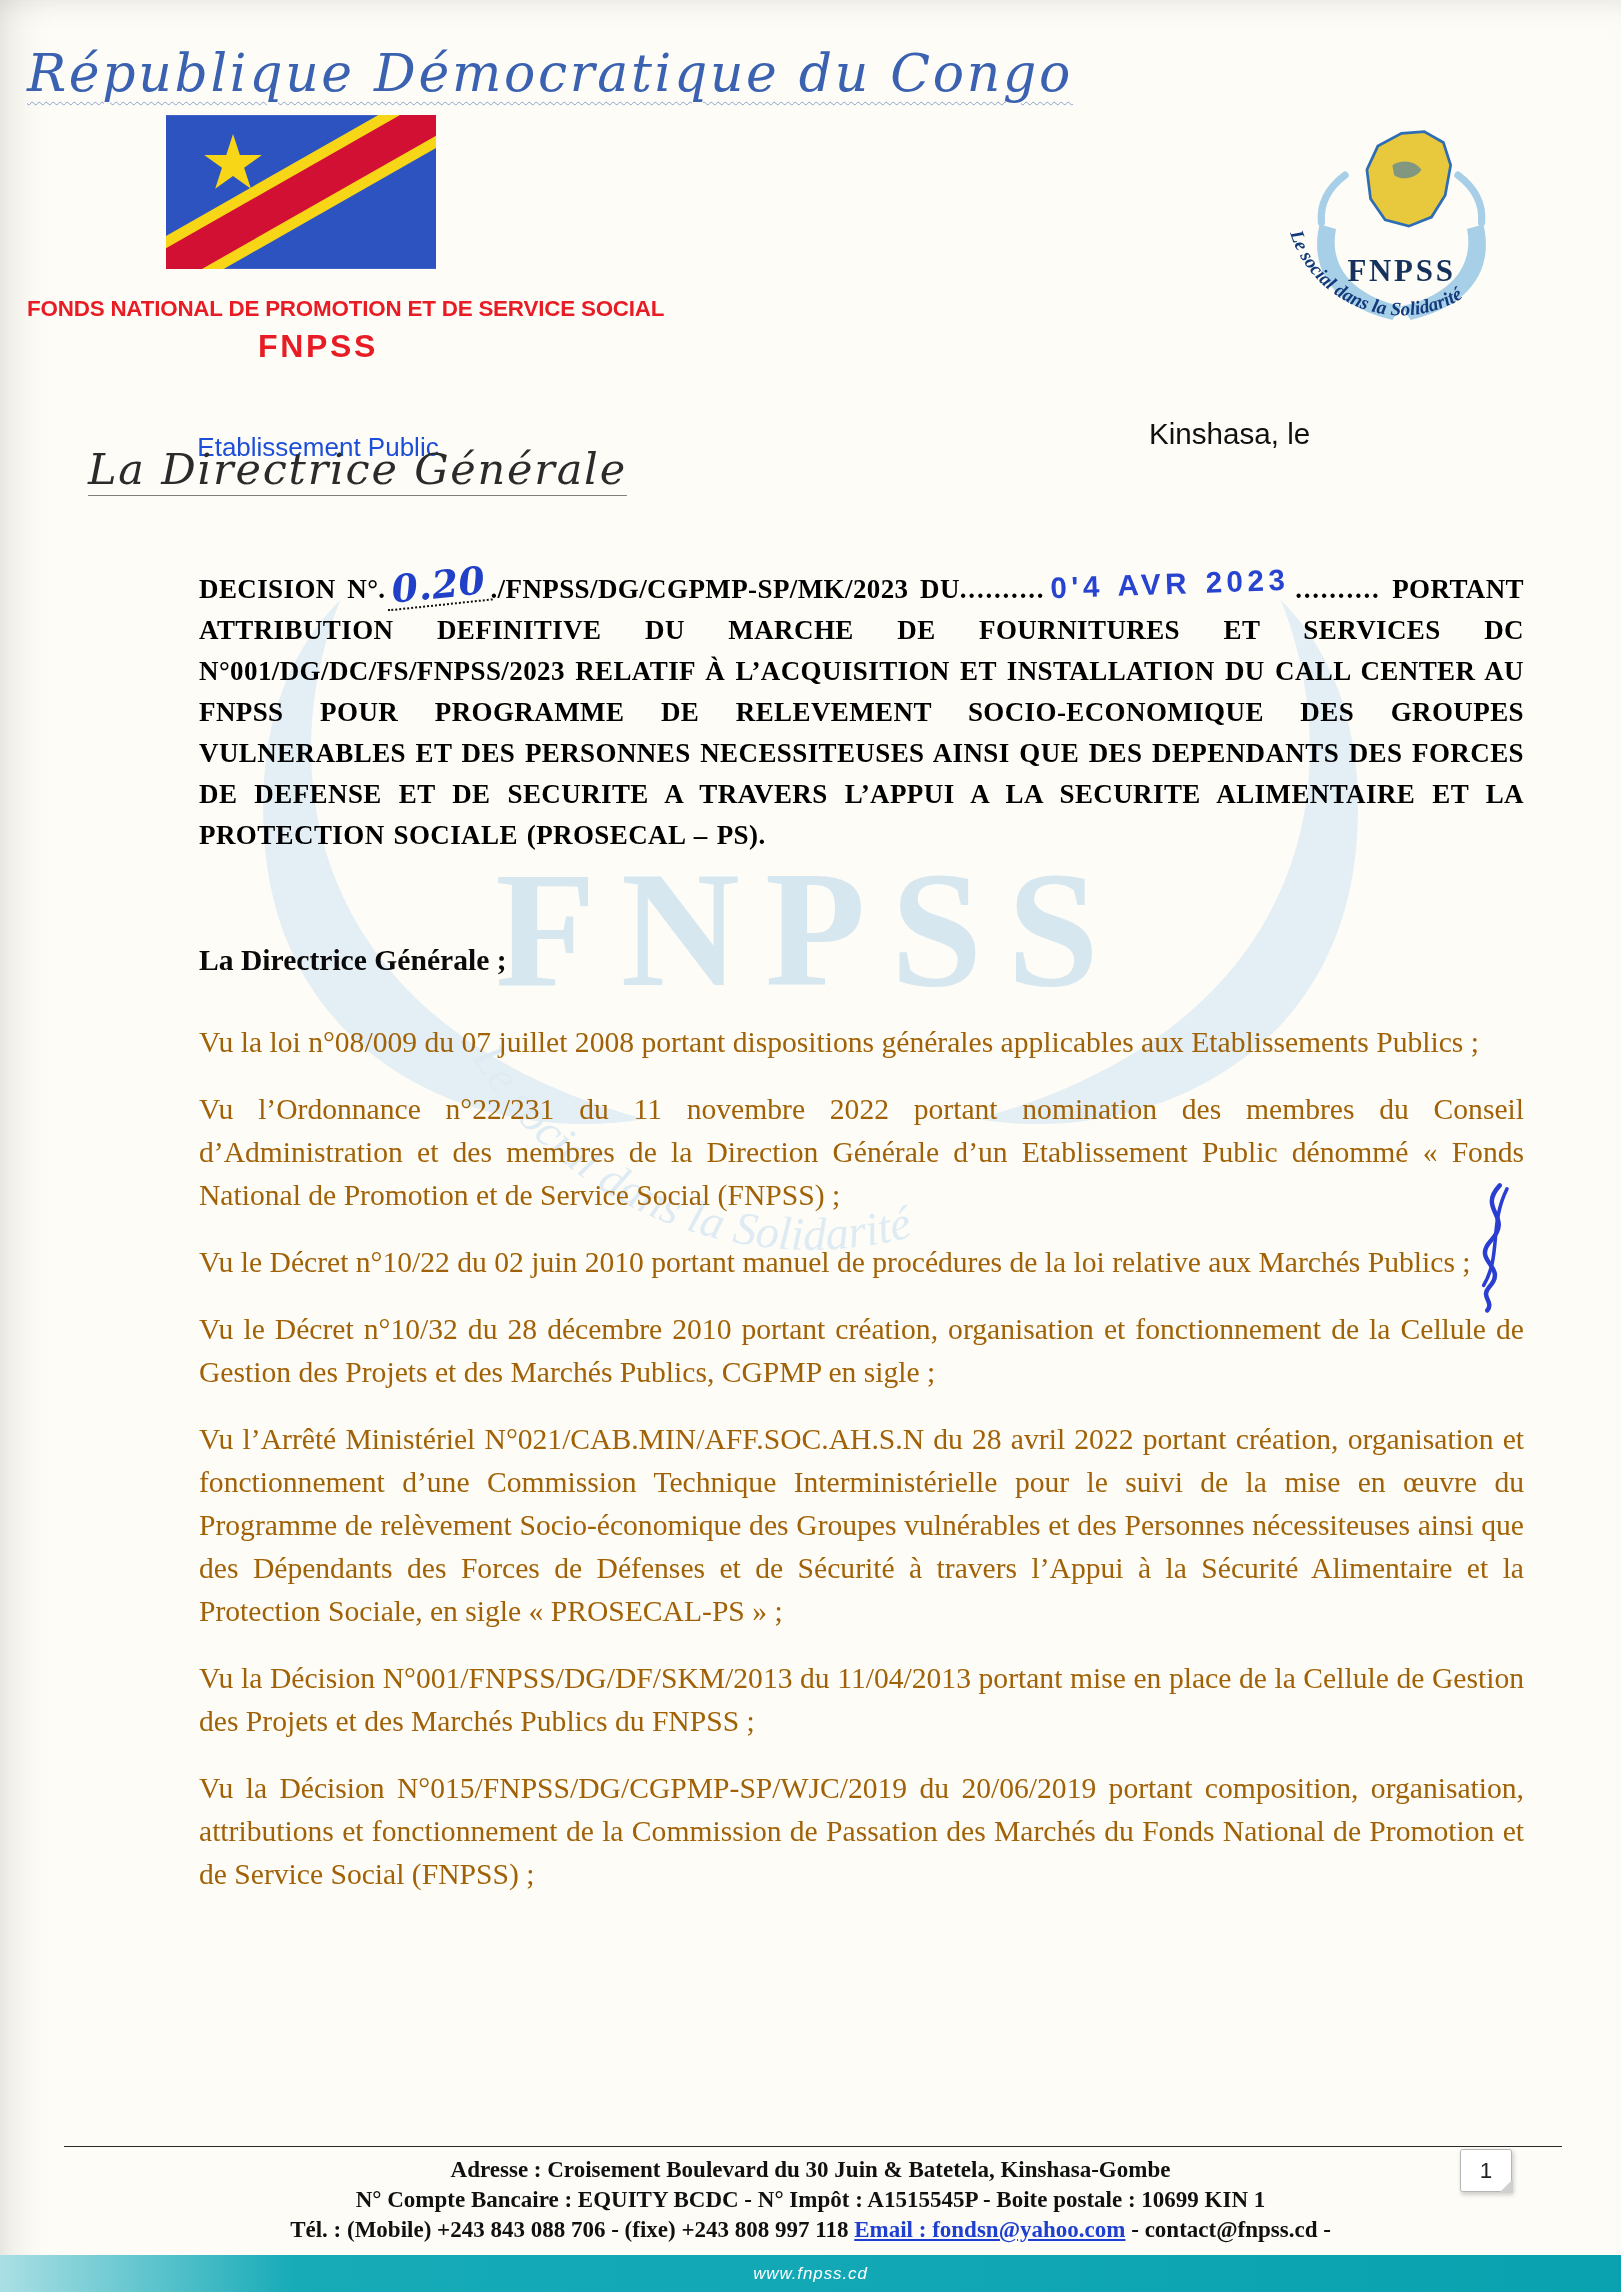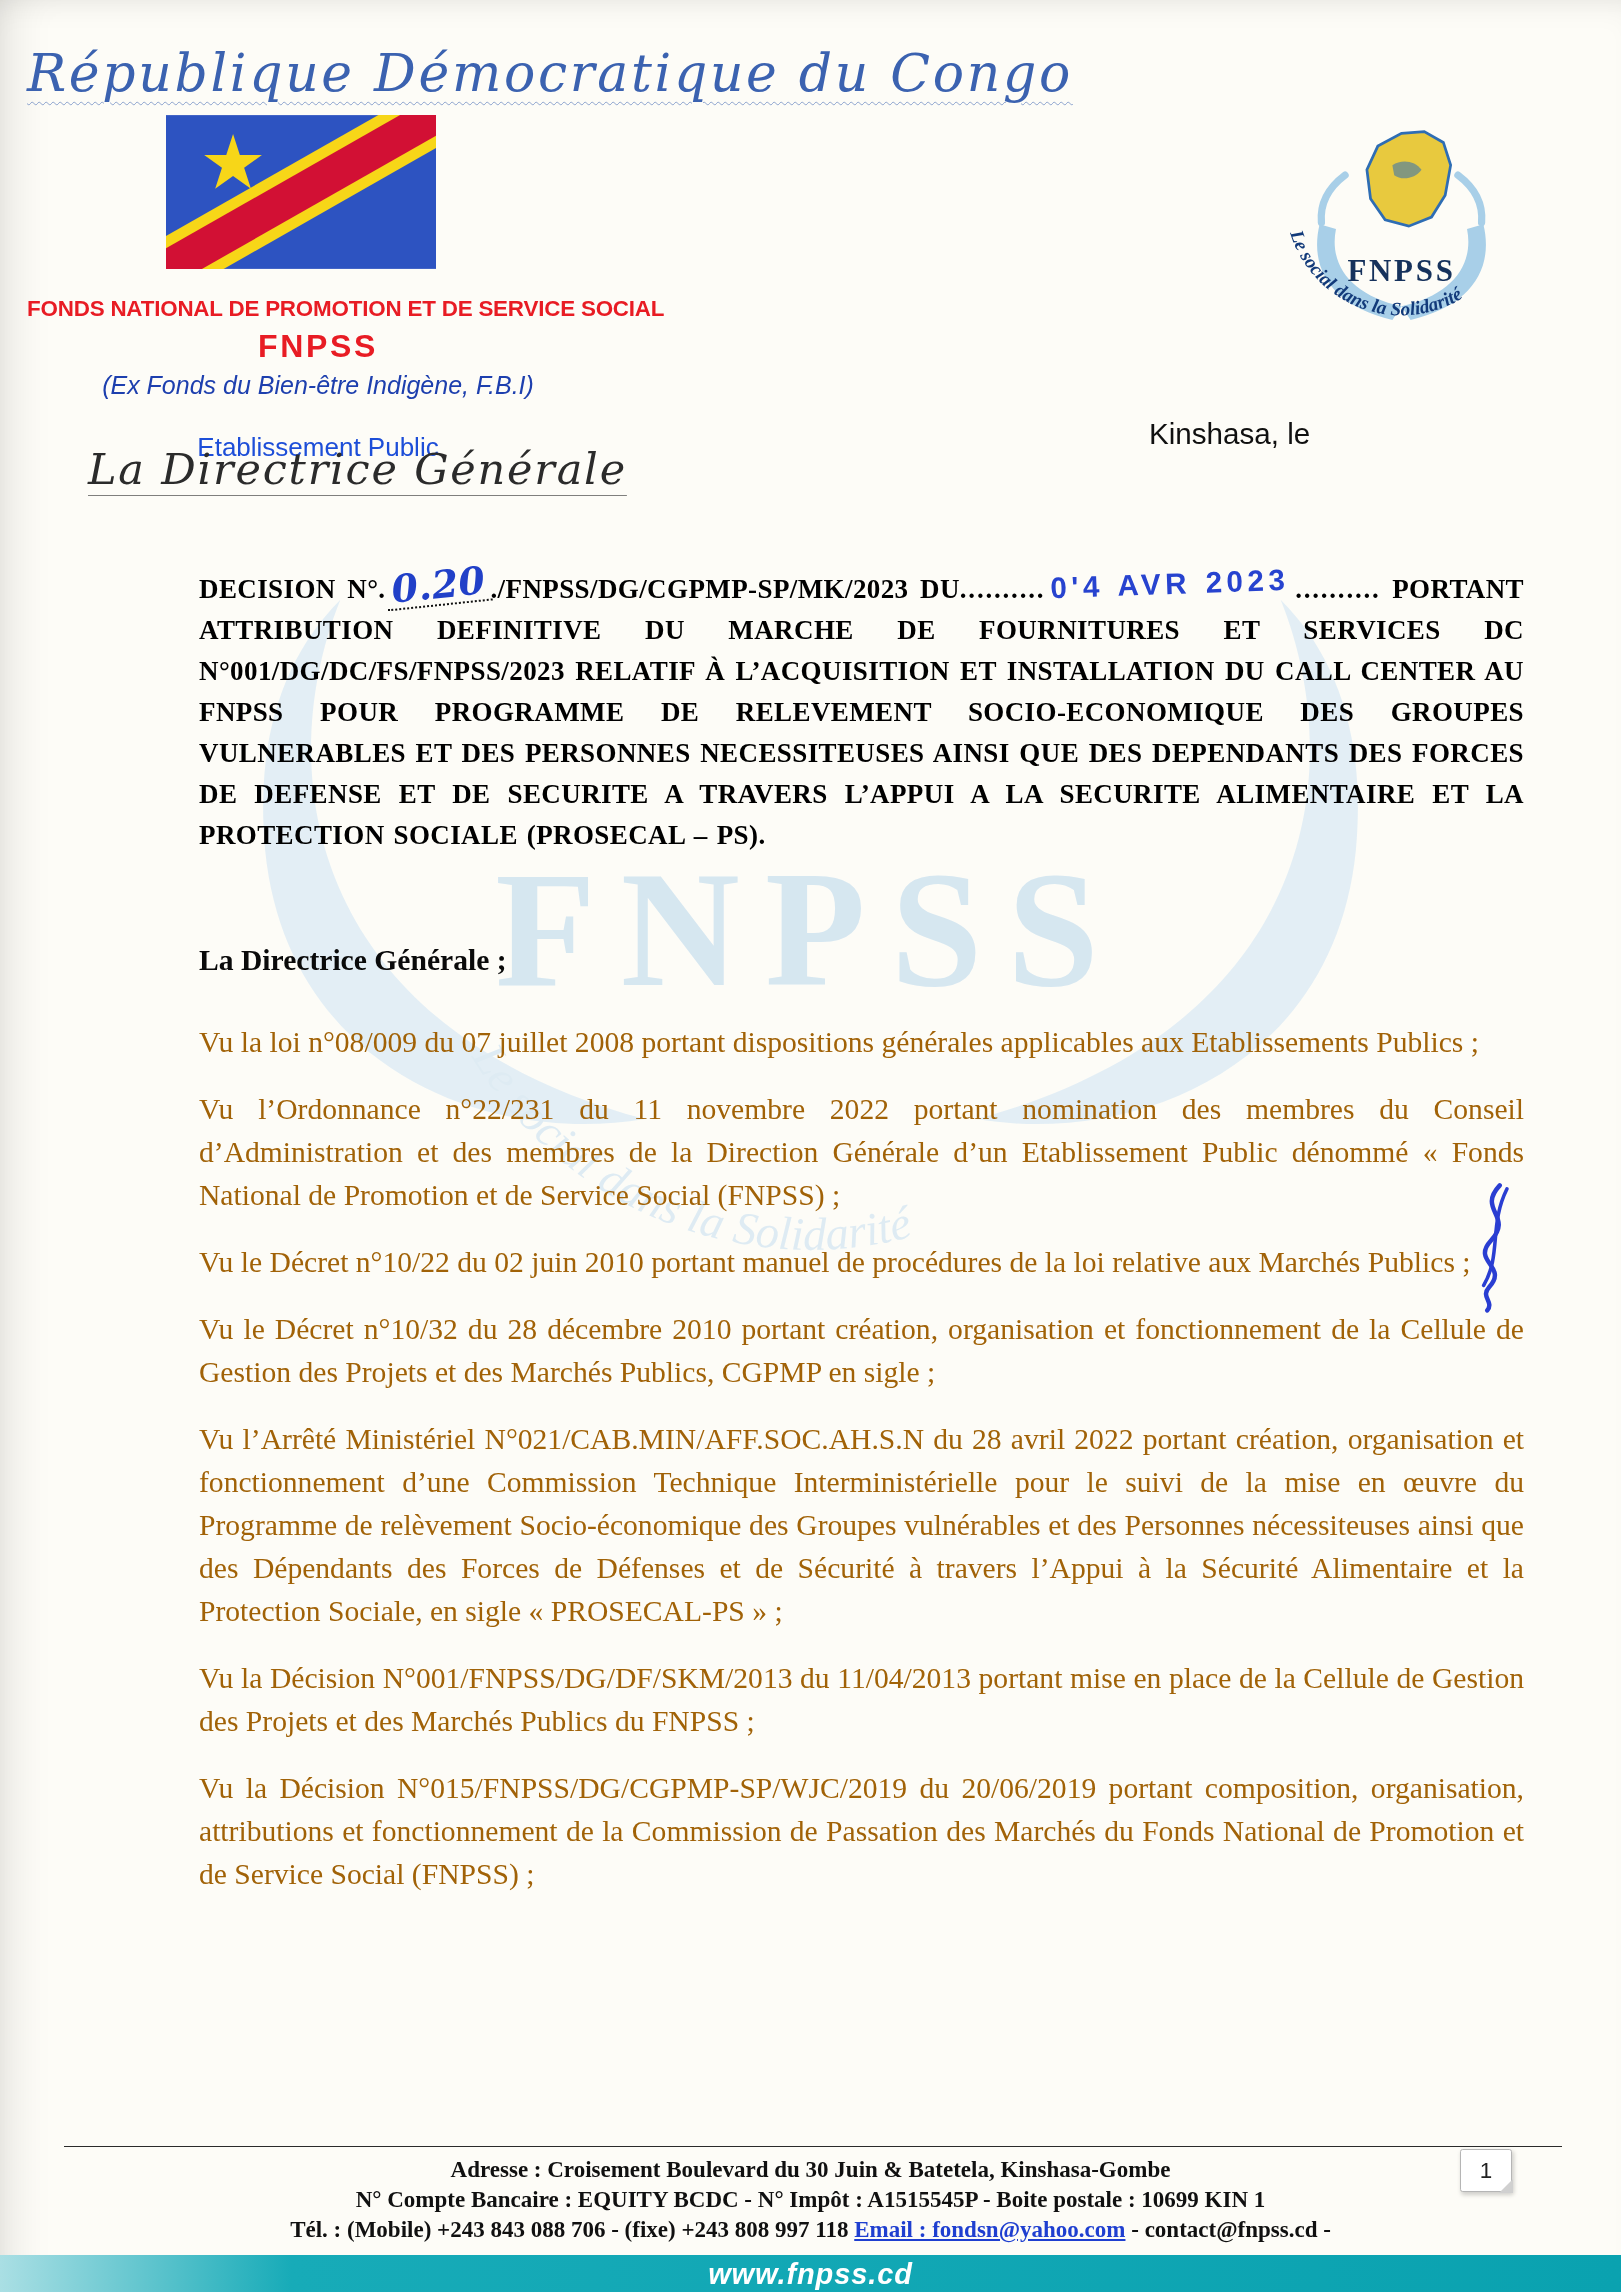--- a/index.html
+++ b/index.html
@@ -100,21 +100,21 @@
     content:""; position:absolute; right:-1.8px; bottom:-1.8px;
     border-style:solid; border-width:0 0 14.3px 14.3px;
     border-color:transparent transparent #d0d0d0 transparent;
   }
   .bottom-bar {
     position:absolute; left:0; top:2255px; width:100%; height:38px;
     background:linear-gradient(90deg,#aadfe4 0%,#17abb8 18%,#0aa2b0 100%);
     display:flex; align-items:center; justify-content:center;
   }
   .bottom-bar .site {
-    color:#fff; font-weight:bold; font-style:italic; font-size:29px;
+    color:#fff; font-weight:normal; font-style:italic; font-size:17px;
     font-family:"Liberation Sans",sans-serif; letter-spacing:0.9px; cursor:pointer;
   }
 
   
   .watermark { position:absolute; left:215px; top:528px; width:1191px; height:833px; opacity:.55; pointer-events:none; }
   .signature { position:absolute; left:1444px; top:1180px; width:99px; height:134px; }
 </style>
 </head>
 <body>
 
@@ -134,21 +134,20 @@
 
   <svg class="flag" viewBox="0 0 302 172" xmlns="http://www.w3.org/2000/svg">
     <rect width="302" height="172" fill="#2d53c1"></rect>
     <line x1="0" y1="172" x2="302" y2="0" stroke="#f7d618" stroke-width="64"></line>
     <line x1="0" y1="172" x2="302" y2="0" stroke="#d21034" stroke-width="40"></line>
     <polygon fill="#f7d618" points="75,21 82.6,44.5 107.3,44.5 87.4,59 95,82.5 75,68 55,82.5 62.6,59 42.7,44.5 67.4,44.5"></polygon>
   </svg>
 
   <div class="org-name">FONDS NATIONAL DE PROMOTION ET DE SERVICE SOCIAL</div>
   <div class="org-acronym">FNPSS</div>
-  <div class="org-former">(Ex Fonds du Bien-être Indigène, F.B.I)</div>
   <div class="org-status">Etablissement Public</div>
   <div class="office-script">La Directrice Générale</div>
 
   <svg class="logo" viewBox="0 0 300 270" xmlns="http://www.w3.org/2000/svg">
     <path d="M150,20 L175,18 L196,30 L204,55 L198,88 L183,112 L158,122 L132,115 L116,92 L112,60 L124,34 Z" fill="#e8c93e" stroke="#2e6db4" stroke-width="3"></path>
     <path d="M140,55 C150,48 165,50 172,60 C165,70 150,72 142,66 Z" fill="#2e6db4" opacity=".55"></path>
     <path d="M60,120 C48,170 75,210 140,225 L150,210 C95,198 70,165 78,125 Z" fill="#a8cfe8"></path>
     <path d="M240,120 C252,170 225,210 160,225 L150,210 C205,198 230,165 222,125 Z" fill="#a8cfe8"></path>
     <path d="M62,118 C60,95 72,78 88,66" stroke="#a8cfe8" stroke-width="8" fill="none" stroke-linecap="round"></path>
     <path d="M238,118 C240,95 228,78 212,66" stroke="#a8cfe8" stroke-width="8" fill="none" stroke-linecap="round"></path>

